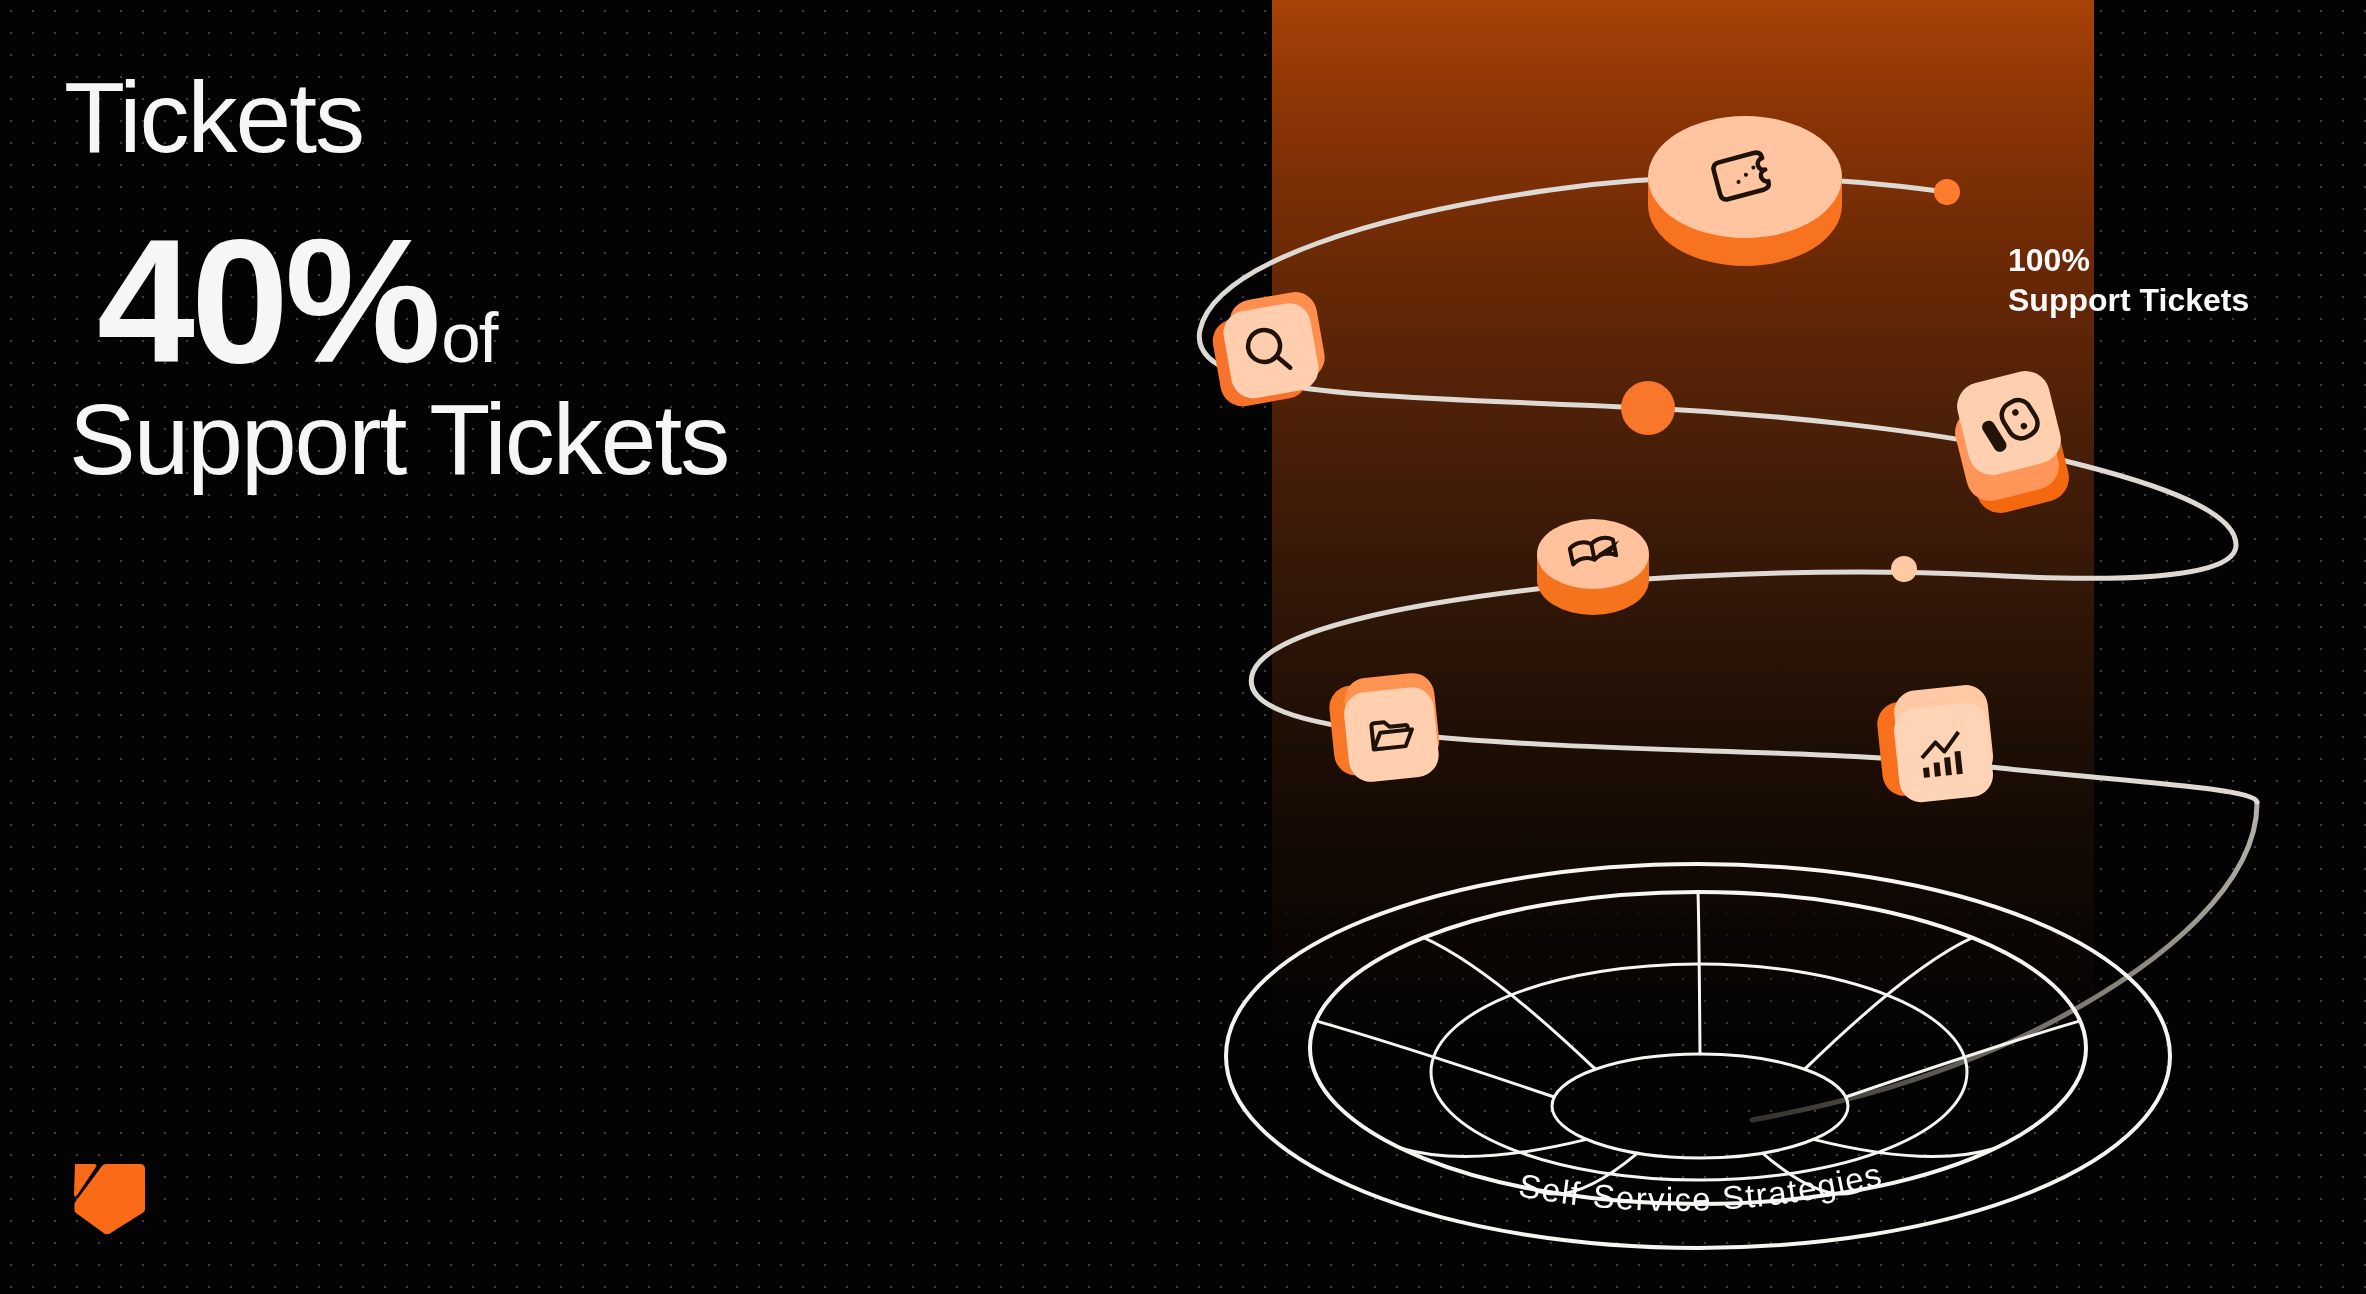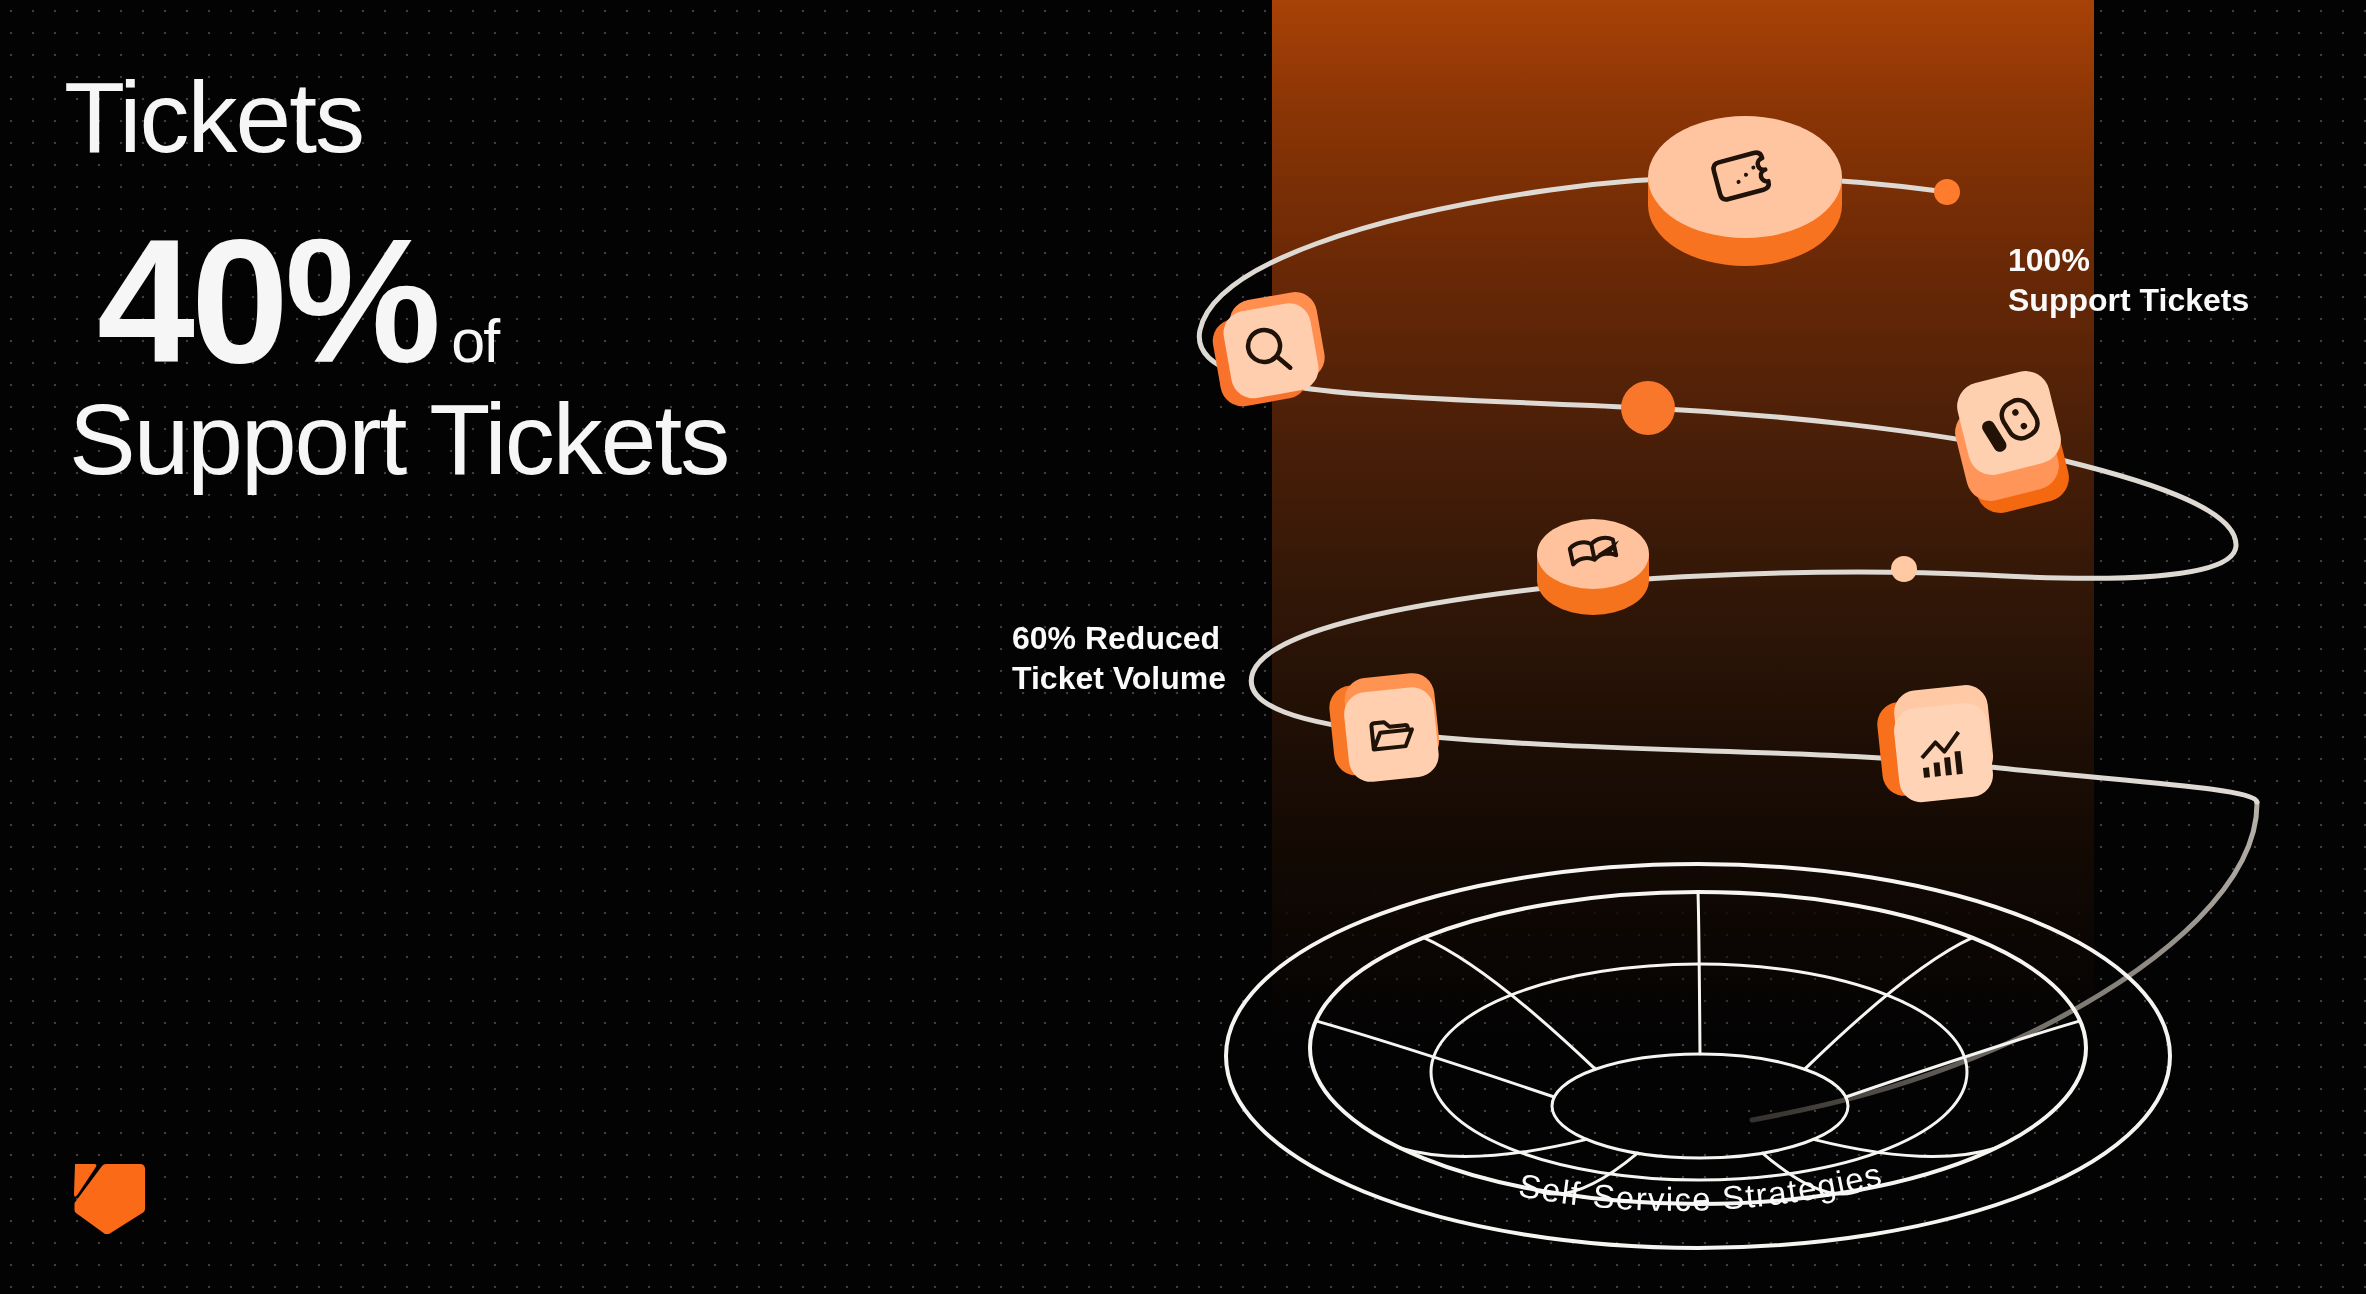--- a/index.html
+++ b/index.html
@@ -14,21 +14,21 @@
     position:absolute;left:1272px;top:0;width:822px;height:1040px;
     background:linear-gradient(180deg,
       #a84207 0%, #8c3505 10%, #6b2906 25%, #4a1f08 42%,
       #301607 58%, #1d0e05 72%, #100803 85%, rgba(4,2,1,0) 100%);
   }
   .scene{position:absolute;left:0;top:0;}
   .headline{position:absolute;left:64px;top:0;color:#f6f6f6;letter-spacing:-2px;}
   .h1a{position:absolute;left:0;top:60px;font-size:100px;font-weight:300;white-space:nowrap;}
   .h1b{position:absolute;left:0;top:200px;white-space:nowrap;}
   .h1b .stat{font-size:176px;font-weight:700;letter-spacing:-4px;margin-left:33px;}
-  .h1b .conn{font-size:61px;font-weight:300;margin-left:14px;}
+  .h1b .conn{font-size:71px;font-weight:300;margin-left:4px;}
   .h1c{position:absolute;left:5px;top:382px;font-size:100px;font-weight:300;white-space:nowrap;}
   .stat-label{position:absolute;color:#fafafa;font-size:32px;font-weight:700;line-height:40px;white-space:nowrap;}
   .lbl-incoming{left:2008px;top:240px;}
   .lbl-reduced{left:1012px;top:618px;}
   .logo{position:absolute;left:62px;top:1154px;width:84px;height:80px;}
   .funnel-line{stroke:#f7f5f2;fill:none;}
 </style>
 </head>
 <body>
 
@@ -158,24 +158,20 @@
   <div class="headline">
     <div class="h1a">Tickets</div>
     <div class="h1b"><span class="stat">40%</span><span class="conn">of</span></div>
     <div class="h1c">Support Tickets</div>
   </div>
 
   <div class="stat-label lbl-incoming">
     <div>100%</div>
     <div>Support Tickets</div>
   </div>
-  <div class="stat-label lbl-reduced">
-    <div>60% Reduced</div>
-    <div>Ticket Volume</div>
-  </div>
 
   <svg class="logo" viewBox="0 0 84 80">
     <g fill="#fb6a17">
       <path d="M13,10 L32,10 Q36,10 33.5,13.5 L16,40 Q12,45.5 12,40 Z"></path>
       <path d="M44,10 L78,10 Q83,10 83,15 L83,55 Q83,57 81.5,58.2 L47,80 Q45,81.5 43,80 L14,59 Q12.5,58 12.5,56 L12.5,49 L40,12 Q41.5,10 44,10 Z"></path>
     </g>
   </svg>
 
 </div>
 

